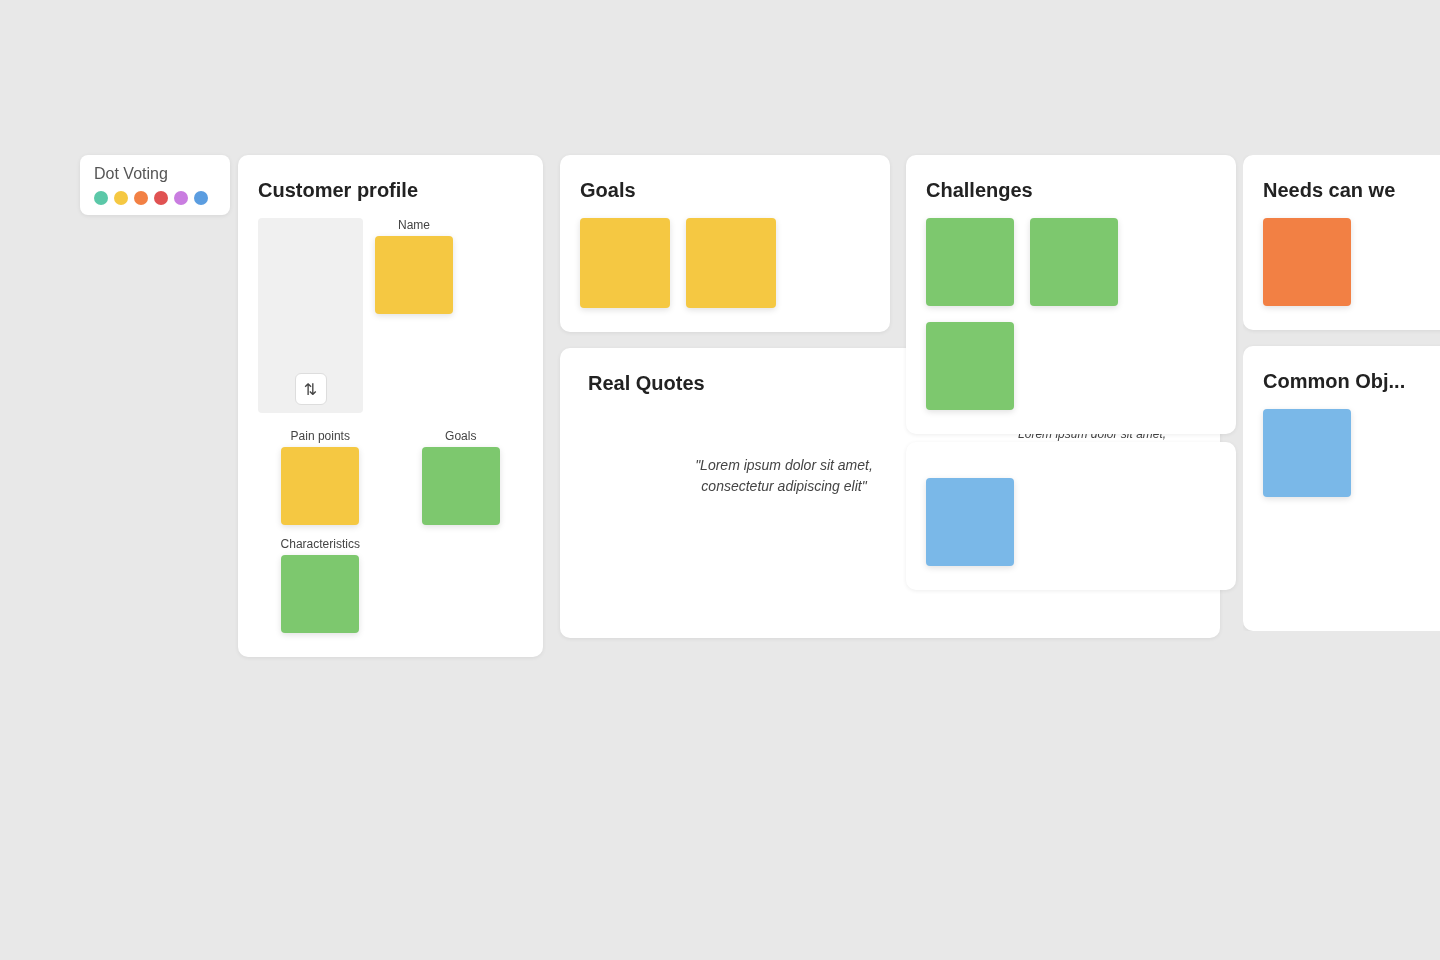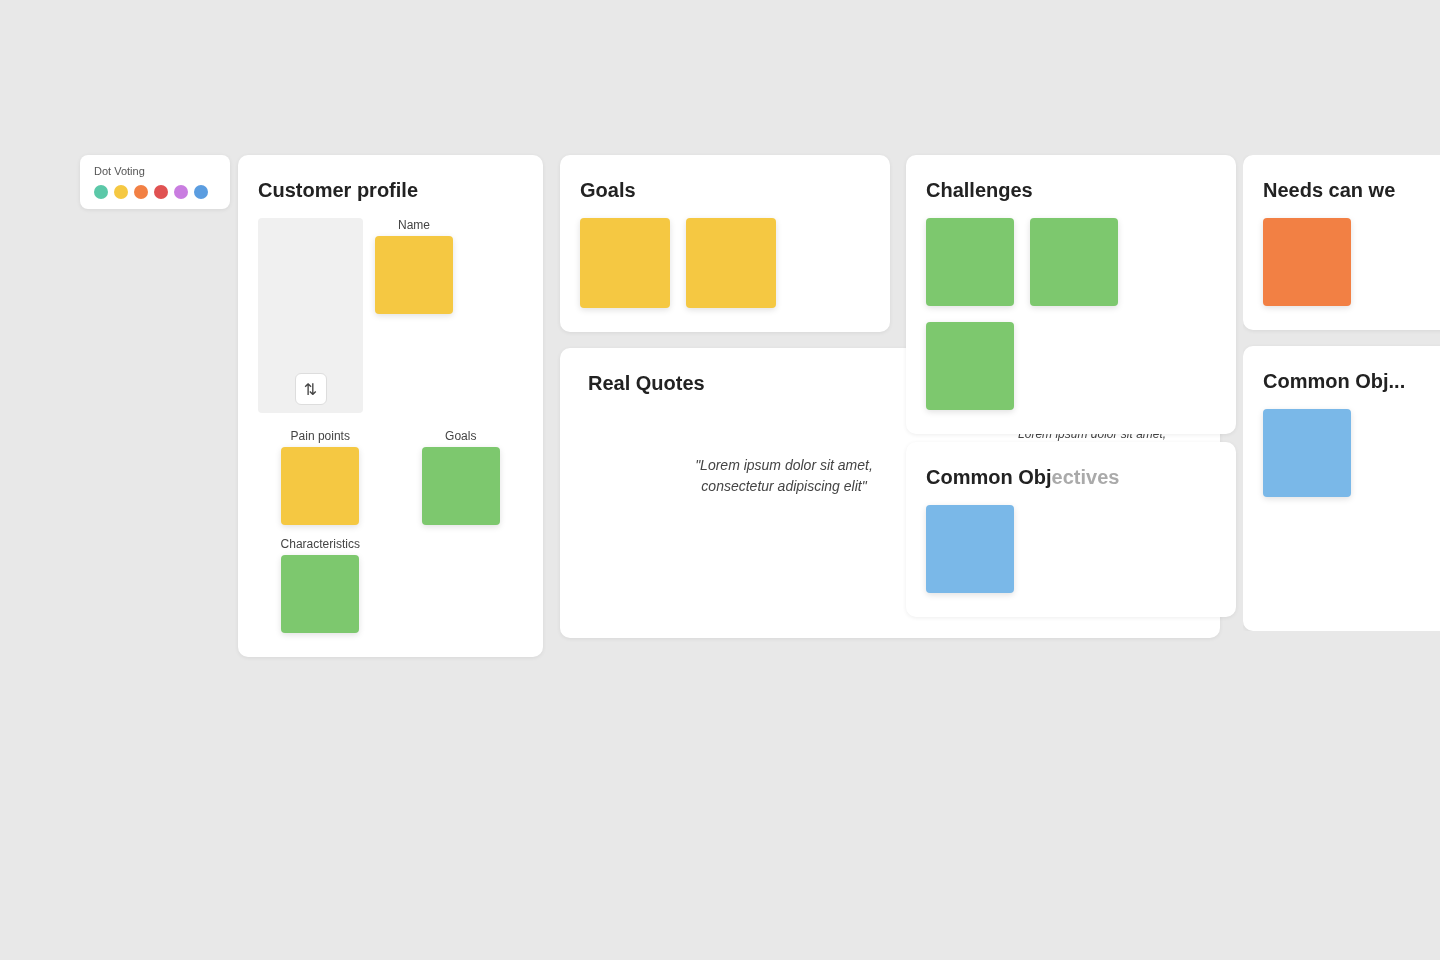--- a/index.html
+++ b/index.html
@@ -28,21 +28,21 @@
       background: #fff;
       border-radius: 8px;
       padding: 10px 14px;
       min-width: 150px;
       position: absolute;
       top: 155px;
       left: 80px;
       box-shadow: 0 1px 4px rgba(0,0,0,0.08);
     }
     .dot-voting-title {
-      font-size: 11px;
+      font-size: 16px;
       color: #555;
       margin-bottom: 8px;
     }
     .dot-voting-dots {
       display: flex;
       gap: 6px;
     }
     .dot {
       width: 14px;
       height: 14px;
@@ -281,21 +281,20 @@
     <div class="section-panel challenges-panel">
       <div class="panel-title">Challenges</div>
       <div class="sticky-row">
         <div class="sticky-note sticky-green" style="width:88px; height:88px;"></div>
         <div class="sticky-note sticky-green" style="width:88px; height:88px;"></div>
         <div class="sticky-note sticky-green" style="width:88px; height:88px;"></div>
       </div>
     </div>
 
     <div class="section-panel common-obj-panel" style="width:330px;">
-      <div class="panel-title">Common Obj<span style="color:#aaa">ectives</span></div>
       <div class="sticky-row">
         <div class="sticky-note sticky-light-blue" style="width:88px; height:88px;"></div>
       </div>
     </div>
   </div>
 
   <div style="position:absolute; top:155px; left:1243px; display:flex; flex-direction:column; gap:16px; overflow:hidden;">
     <div class="section-panel" style="width:210px; overflow:hidden;">
       <div class="panel-title">Needs can we</div>
       <div class="sticky-row">

